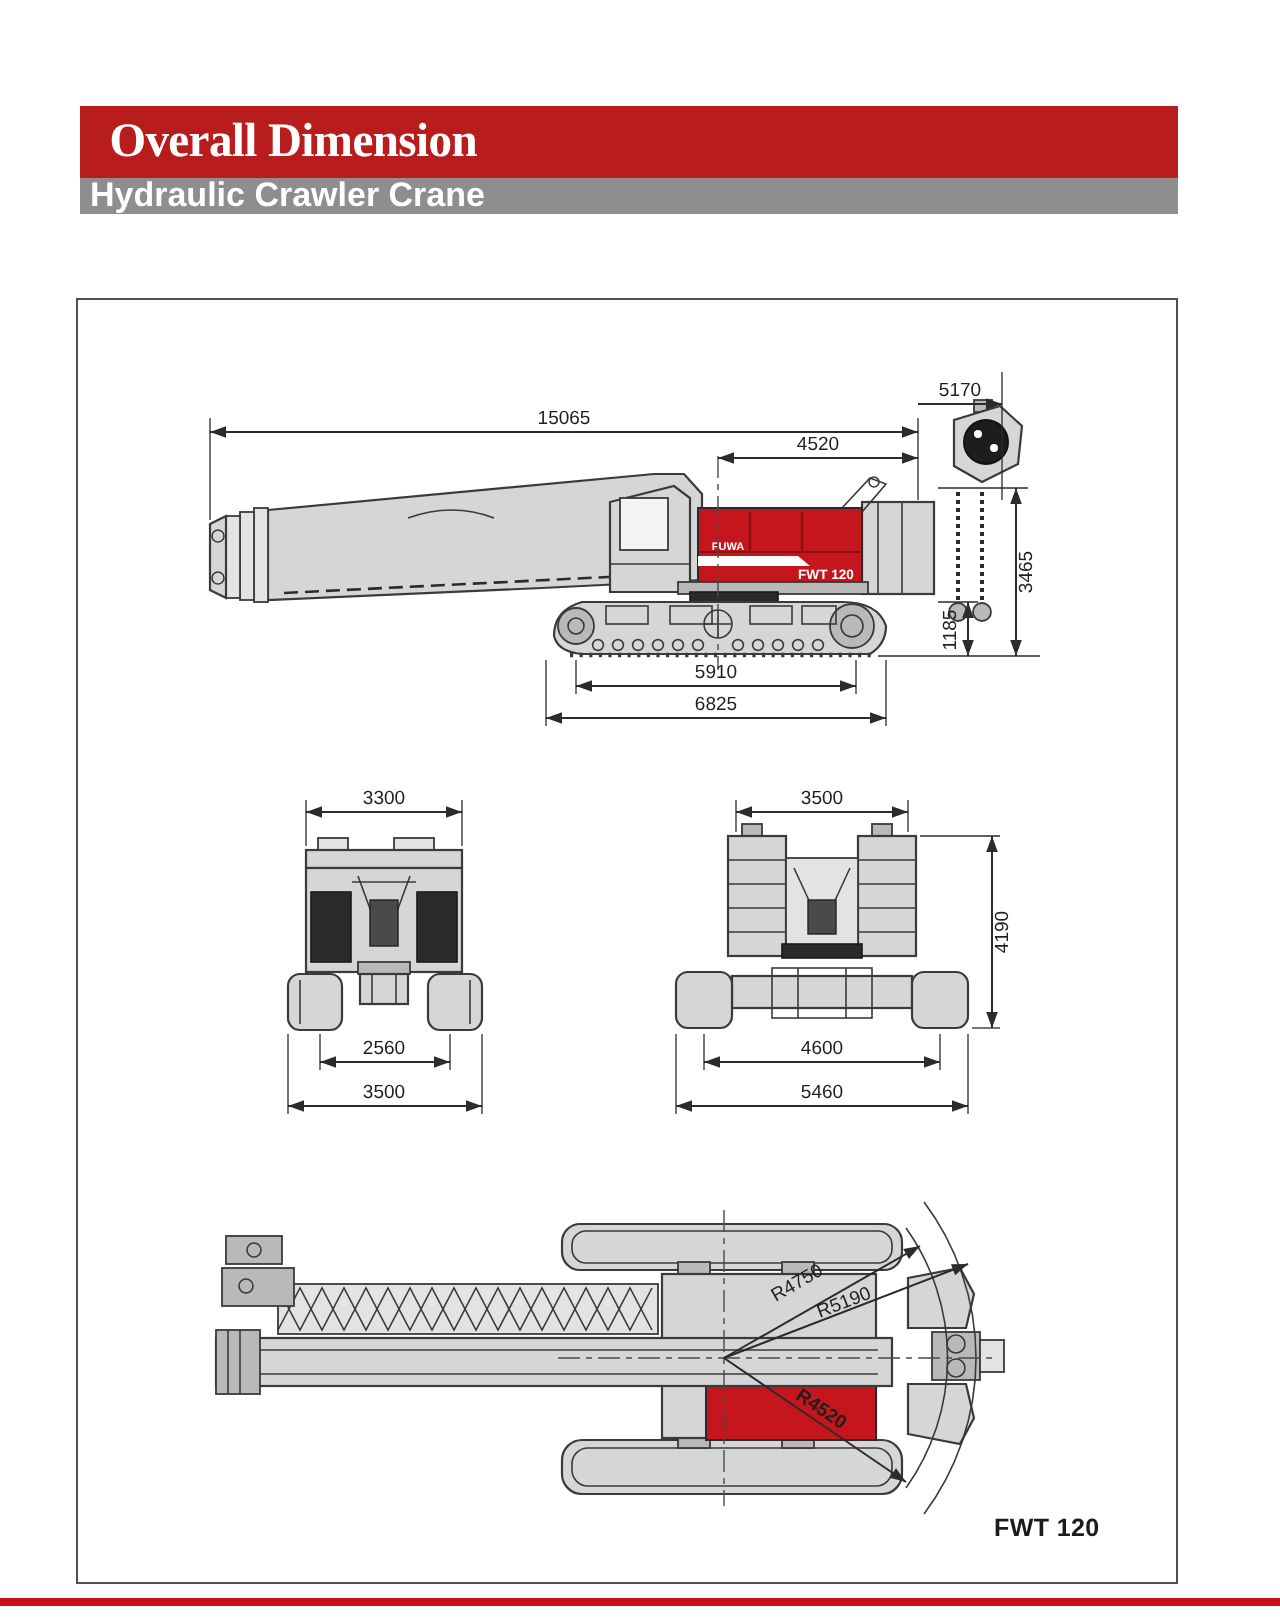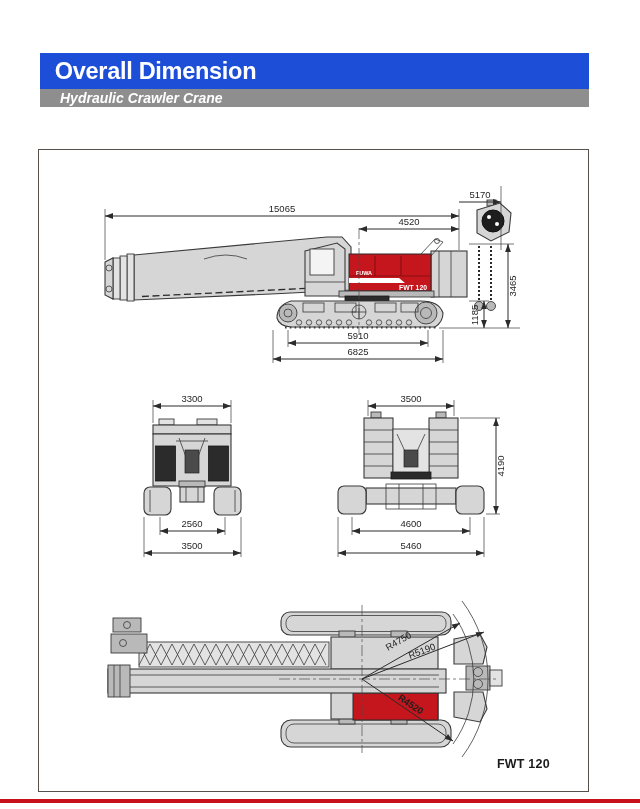--- a/index.html
+++ b/index.html
@@ -5,21 +5,21 @@
   html,body{margin:0;padding:0;background:#fff;}
   #page{position:relative;width:640px;height:809px;background:#fff;overflow:hidden;
         font-family:"Liberation Sans",sans-serif;}
   
   #title-bar{position:absolute;left:40px;top:53px;width:549px;height:36px;
              display:flex;align-items:center;}
   #title-bar .t{color:#fff;font-weight:bold;font-size:24px;padding-left:15px;
                 letter-spacing:-.3px;transform:scaleX(.98);transform-origin:left;}
   #subtitle-bar{position:absolute;left:40px;top:89px;width:549px;height:18px;
                 display:flex;align-items:center;}
-  #subtitle-bar .t{color:#fff;font-weight:bold;font-size:14px;padding-left:20px;font-style:italic;}
+  #subtitle-bar .t{color:#fff;font-weight:bold;font-size:17px;padding-left:5px;}
   
   #frame{position:absolute;left:38px;top:149px;width:551px;height:643px;
          border:1.5px solid #55504b;box-sizing:border-box;background:#fff;}
   #model-label{position:absolute;left:497px;top:757px;width:70px;text-align:left;
                font-weight:bold;font-size:12.5px;color:#1b1b1b;letter-spacing:.2px;}
   #bottom-rule{position:absolute;left:0;top:799px;width:640px;height:4px;}
   
   .out{fill:#d6d6d6;stroke:#3a3a3a;stroke-width:1.1;}
   .lite{fill:#e3e3e3;stroke:#3a3a3a;stroke-width:.9;}
   .dark{fill:#2b2b2b;stroke:#1a1a1a;stroke-width:.8;}
@@ -30,21 +30,21 @@
   .cl{stroke:#4a4a4a;stroke-width:.7;fill:none;stroke-dasharray:11 3 3 3;}
   text.d{font-family:"Liberation Sans",sans-serif;font-size:9.5px;fill:#1f1f1f;
          text-anchor:middle;}
   text.s{font-family:"Liberation Sans",sans-serif;text-anchor:middle;font-weight:bold;}
 </style>
 </head>
 <body>
 
 <div id="page">
 
-  <div id="title-bar" style="background:#1d4ed8;">
+  <div id="title-bar" style="background:#b91c1c;font-family:Liberation Serif, serif;">
     <span class="t">Overall Dimension</span>
   </div>
   <div id="subtitle-bar" style="background:#8E8E8E;">
     <span class="t">Hydraulic Crawler Crane</span>
   </div>
 
   <div id="frame">
     <svg width="548" height="640" viewBox="0 0 548 640">
       <defs>
         <marker id="ae" markerWidth="9" markerHeight="7" refX="8.3" refY="3.5" orient="auto" markerUnits="userSpaceOnUse">

